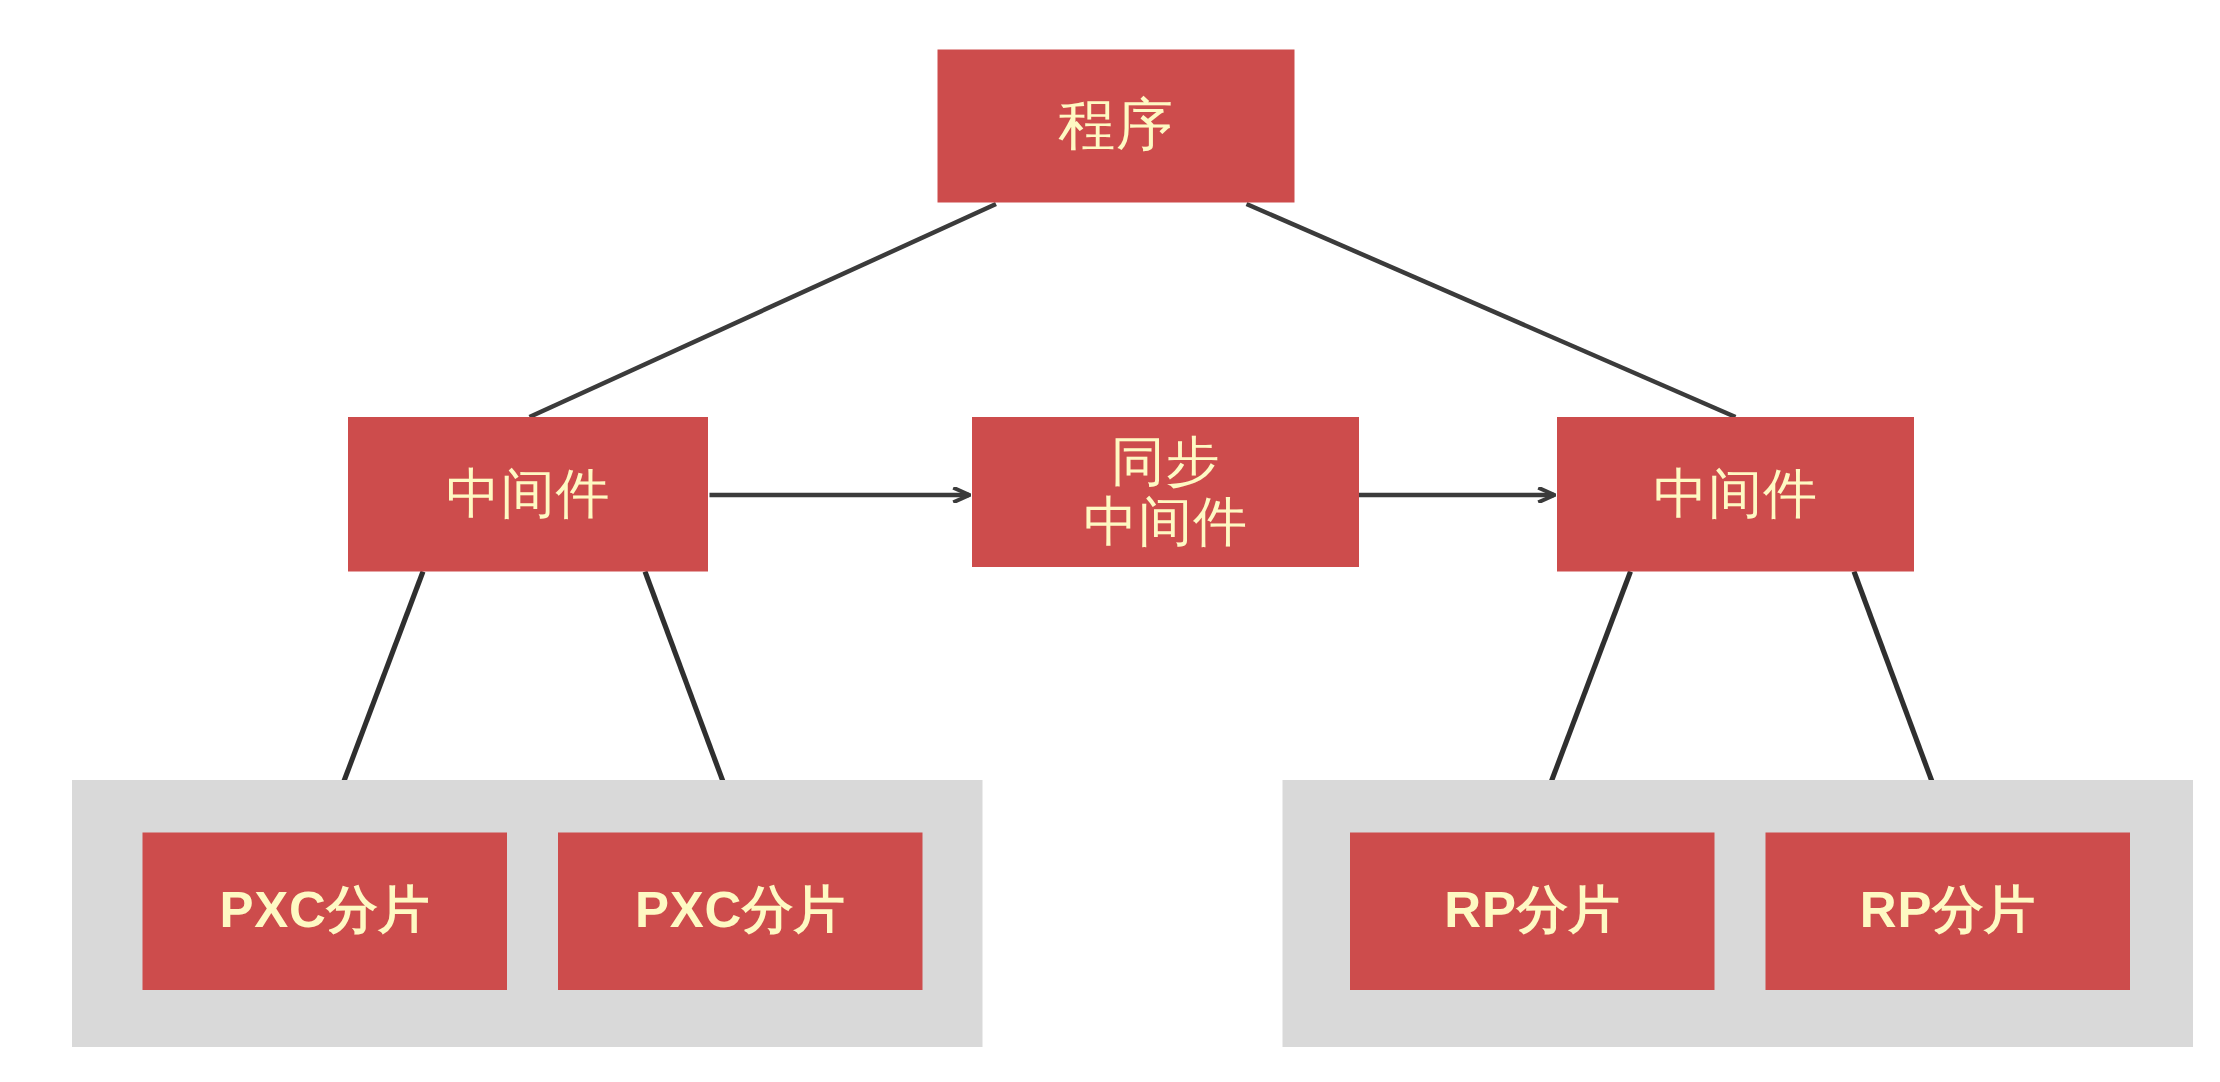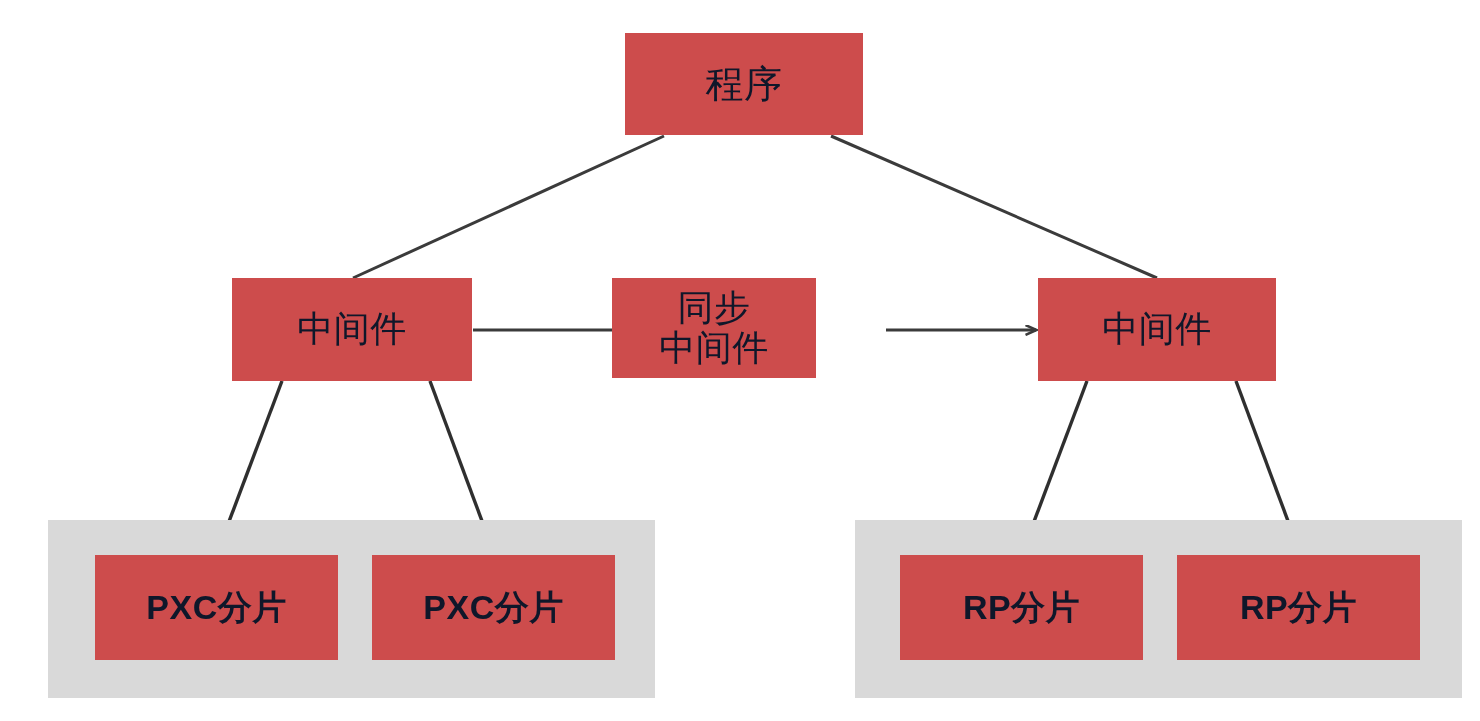--- a/index.html
+++ b/index.html
@@ -27,21 +27,21 @@
   }
   .group-box {
     position: absolute;
     background: #d9d9d9;
     box-sizing: border-box;
   }
   .node {
     position: absolute;
     box-sizing: border-box;
     background: #cd4c4c;
-    color: #0f172a;
+    color: #fef9c3;
     display: flex;
     align-items: center;
     justify-content: center;
     text-align: center;
     line-height: 1.12;
     font-weight: 400;
     letter-spacing: 0.5px;
     white-space: pre-line;
     z-index: 3;
   }
@@ -76,21 +76,21 @@
     <line x1="1236" y1="381" x2="1301" y2="556" stroke="#2f2f2f" stroke-width="3.4"></line>
   </svg>
 
   <div class="group-box" style="left:48px; top:520px; width:607px; height:178px;"></div>
   <div class="group-box" style="left:855px; top:520px; width:607px; height:178px;"></div>
 
   <div class="node node-lg" style="left:625px; top:33px; width:238px; height:102px;">程序</div>
 
   <div class="node node-md" style="left:232px; top:278px; width:240px; height:103px;">中间件</div>
 
-  <div class="node node-md" style="left:612px; top:278px; width:204px; height:100px;">同步
+  <div class="node node-md" style="left:648px; top:278px; width:258px; height:100px;">同步
 中间件</div>
 
   <div class="node node-md" style="left:1038px; top:278px; width:238px; height:103px;">中间件</div>
 
   <div class="node node-sm" style="left:95px; top:555px; width:243px; height:105px;">PXC分片</div>
 
   <div class="node node-sm" style="left:372px; top:555px; width:243px; height:105px;">PXC分片</div>
 
   <div class="node node-sm" style="left:900px; top:555px; width:243px; height:105px;">RP分片</div>
 

